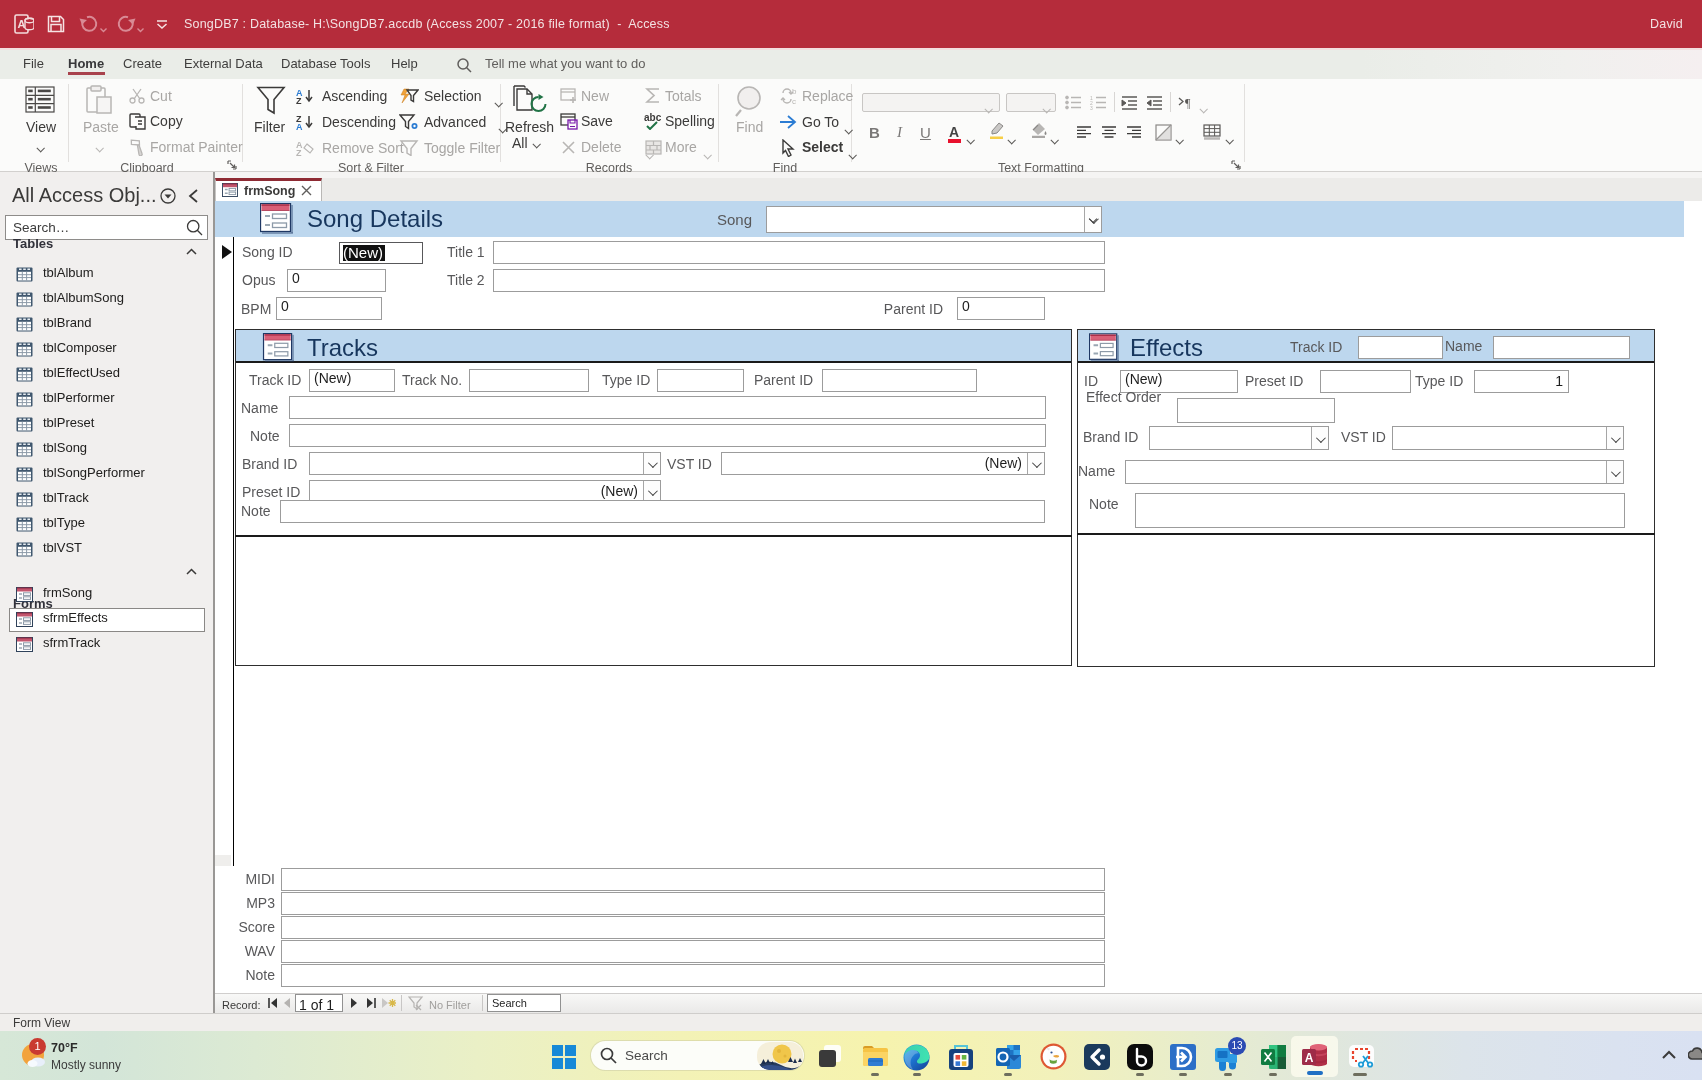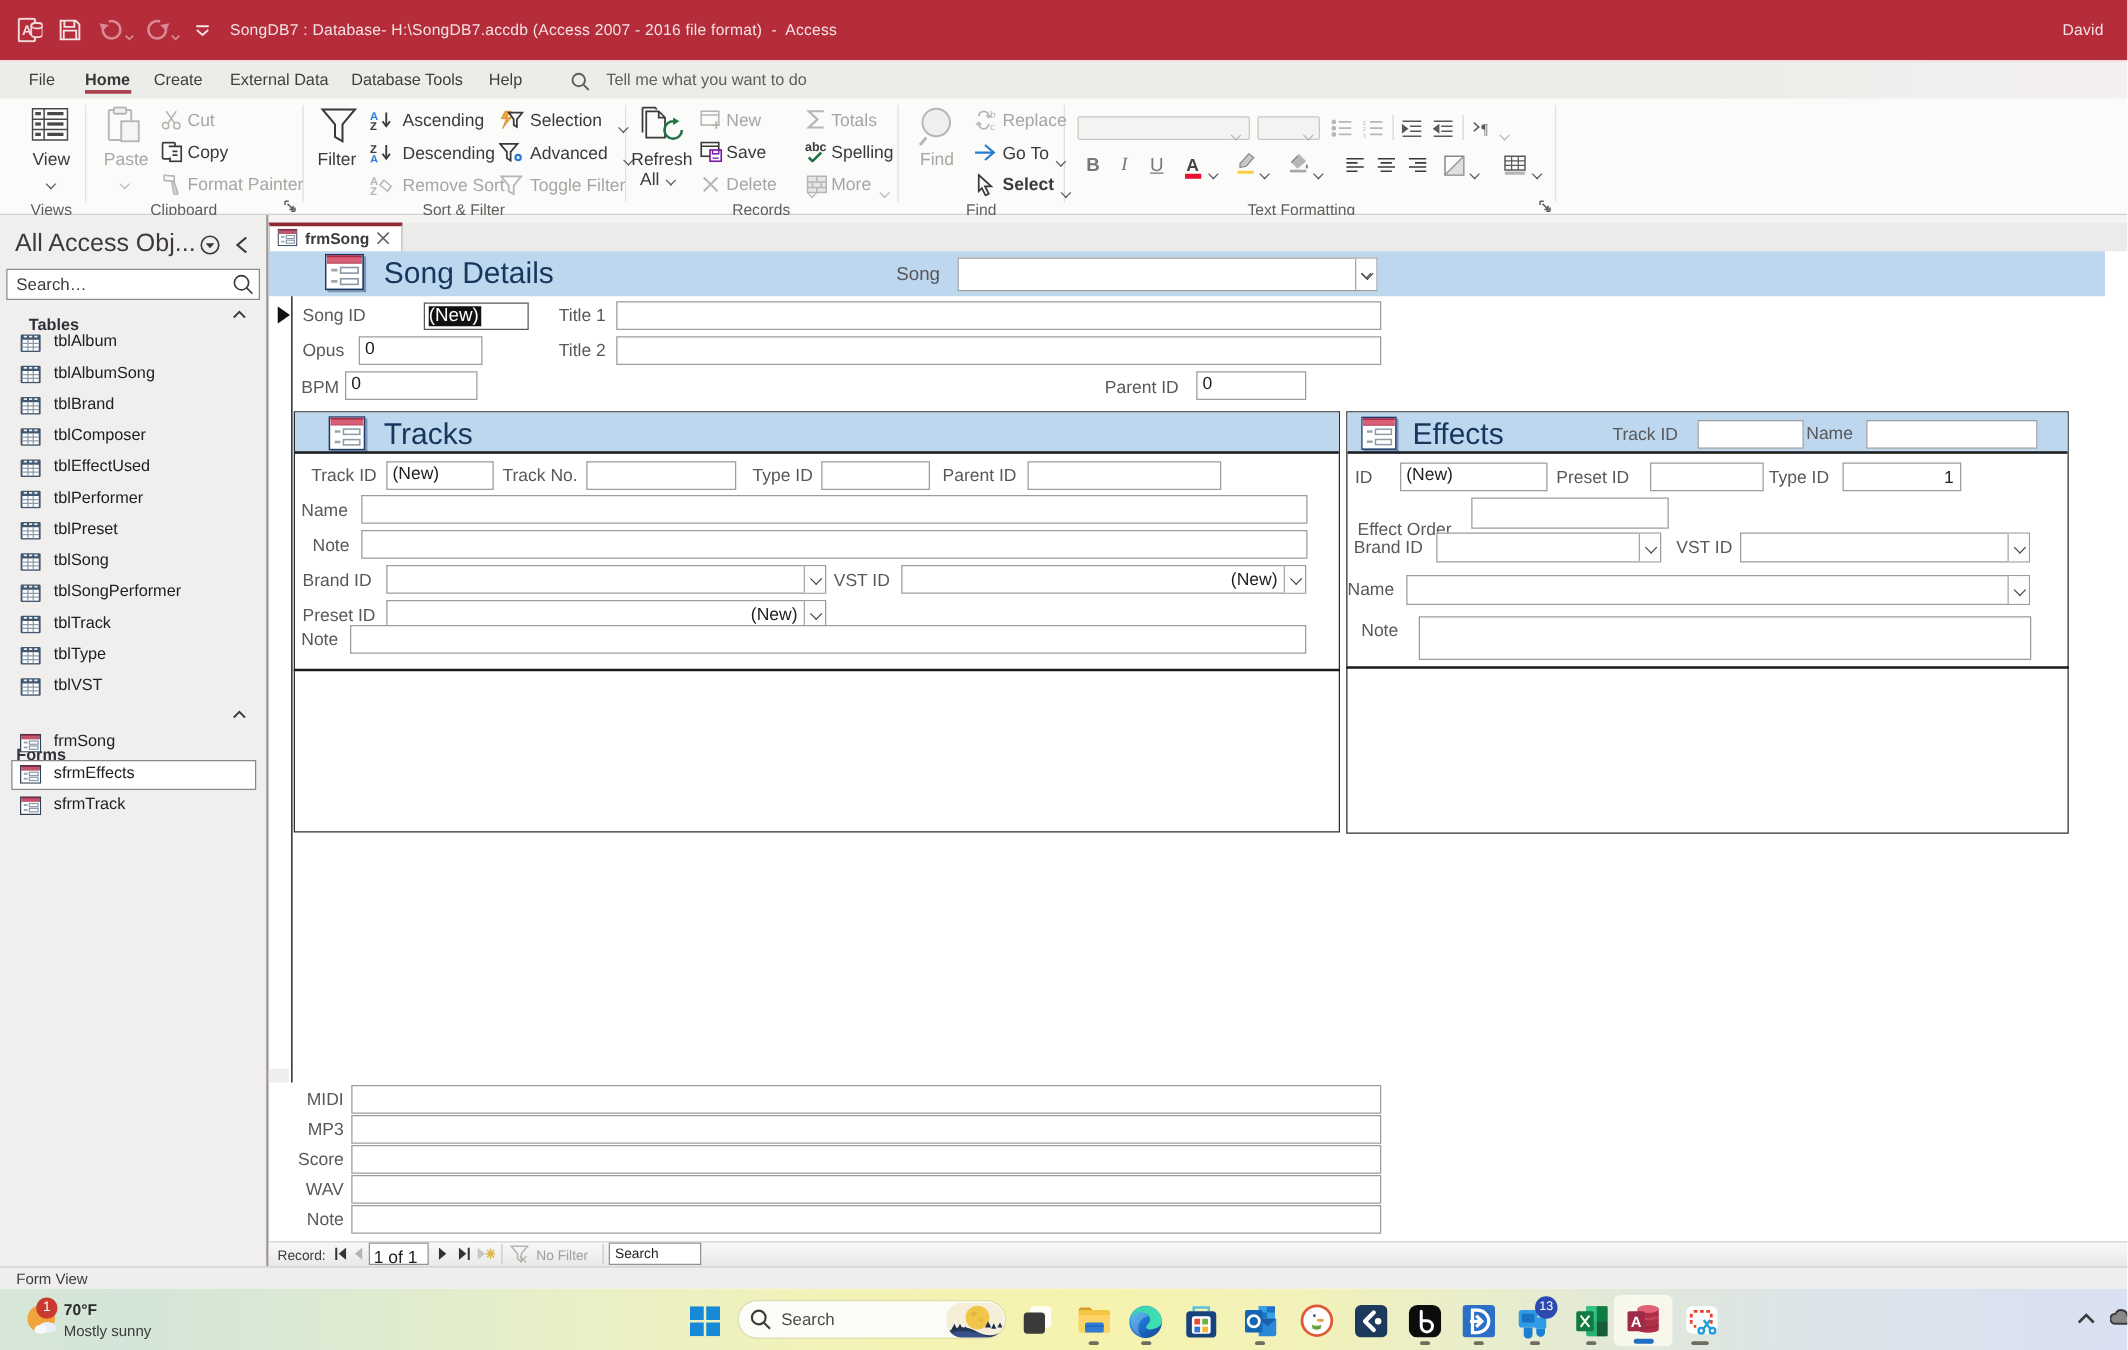--- a/index.html
+++ b/index.html
@@ -366,21 +366,21 @@
 </div>
 <div class="abs" style="left:5px;top:215px;width:203px;height:25px;background:#fff;border:1px solid #8e8c8a;"></div>
 <div class="abs" style="left:13px;top:220px;font-size:13.5px;color:#3c3c3c;">Search…</div>
 <div class="abs" style="left:186px;top:219px;">
 <svg width="17" height="17" viewBox="0 0 17 17" fill="none" stroke="#3b3a39" stroke-width="1.3">
       <circle cx="7.2" cy="7.2" r="5.7"></circle>
       <path d="M11.3 11.3 L16 16"></path>
     </svg>
 </div>
 <div id="nav-items">
-<div class="navhdr abs" style="top:252px;margin-left:10px;">Tables</div>
+<div class="navhdr abs" style="top:236px;">Tables</div>
 <svg class="abs" style="left:186px;top:248px;" width="11" height="7" viewBox="0 0 11 7" fill="none" stroke="#3b3a39" stroke-width="1.5">
       <path d="M1 6 L5.5 1.5 L10 6"></path>
     </svg>
 <div class="navhdr abs" style="top:596px;text-decoration:underline;">Forms</div>
 <svg class="abs" style="left:186px;top:568px;" width="11" height="7" viewBox="0 0 11 7" fill="none" stroke="#3b3a39" stroke-width="1.5">
       <path d="M1 6 L5.5 1.5 L10 6"></path>
     </svg>
 <div class="abs" style="left:9px;top:608px;width:196px;height:24px;background:#fff;border:1px solid #8a8886;"></div>
 <svg class="abs" style="left:16px;top:267px;" width="17" height="15" viewBox="0 0 17 15">
       <rect x="0.5" y="0.5" width="16" height="14" fill="#41586f" rx="1"></rect>
@@ -617,21 +617,21 @@
 <div class="lbl abs" style="left:1445px;top:338px;">Name</div>
 <div class="abs tb" style="left:1493px;top:336px;width:137px;height:23px;"></div>
 <div class="lbl abs" style="left:1084px;top:373px;">ID</div>
 <div class="abs tb" style="left:1120px;top:370px;width:118px;height:23px;"><span style="margin-left:4px;">(New)</span></div>
 <div class="lbl abs" style="left:1245px;top:373px;">Preset ID</div>
 <div class="abs tb" style="left:1320px;top:370px;width:91px;height:23px;"></div>
 <div class="lbl abs" style="left:1415px;top:373px;">Type ID</div>
 <div class="abs tb" style="left:1474px;top:370px;width:95px;height:23px;">
       <span class="abs" style="right:5px;top:2px;">1</span>
     </div>
-<div class="lbl abs" style="left:1086px;top:415px;">Effect Order</div>
+<div class="lbl abs" style="left:1086px;top:389px;">Effect Order</div>
 <div class="abs tb" style="left:1177px;top:398px;width:158px;height:25px;"></div>
 <div class="lbl abs" style="left:1083px;top:429px;">Brand ID</div>
 <div class="abs tb" style="left:1149px;top:426px;width:180px;height:24px;">
       <span class="dd"></span>
     </div>
 <div class="lbl abs" style="left:1341px;top:429px;">VST ID</div>
 <div class="abs tb" style="left:1392px;top:426px;width:232px;height:24px;">
       <span class="dd"></span>
     </div>
 <div class="lbl abs" style="left:1078px;top:463px;">Name</div>

